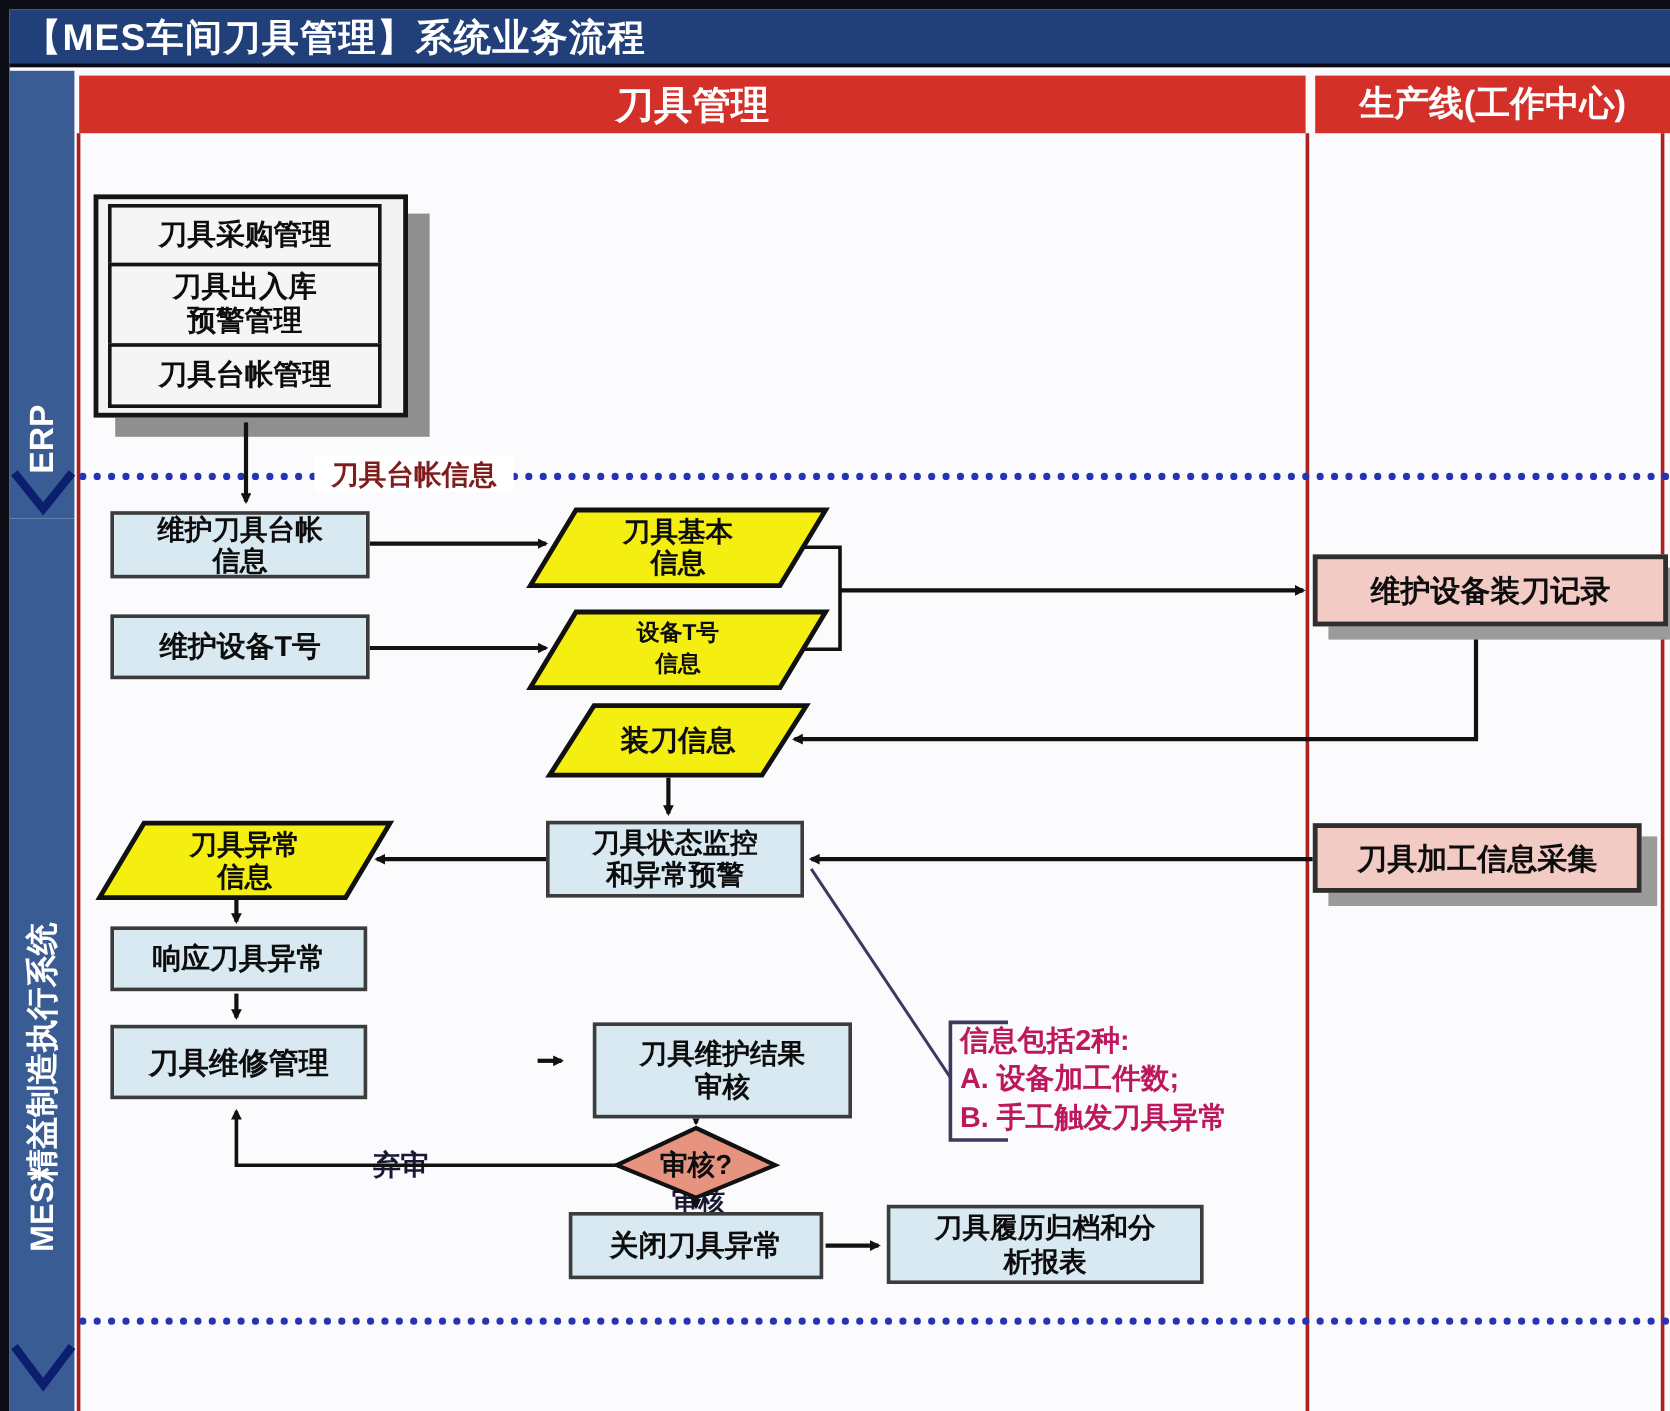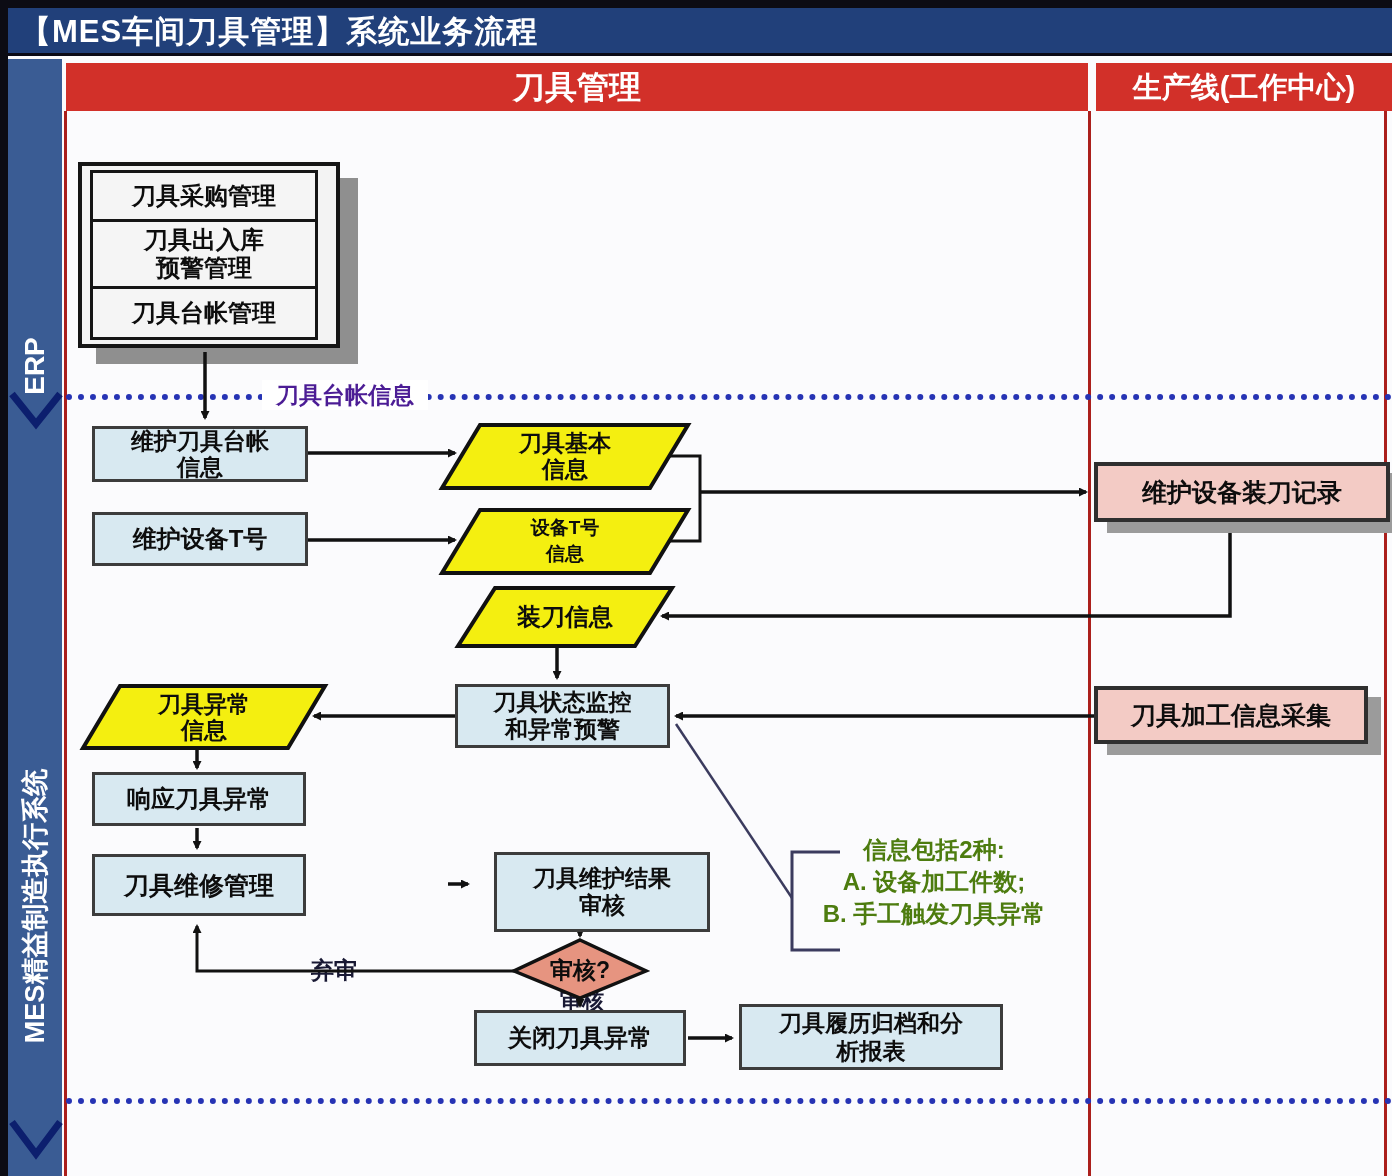--- a/index.html
+++ b/index.html
@@ -50,25 +50,25 @@
   }
   .pink{background:#f3cbc5;border:4px solid #2f2f2f;box-shadow:13px 11px 0 0 #9b9b9b;}
   .shape-text{
     position:absolute;display:flex;align-items:center;justify-content:center;text-align:center;
     font-weight:800;color:#0d0d0d;white-space:pre-line;z-index:4;pointer-events:none;
   }
   .flabel{
     position:absolute;display:flex;align-items:center;justify-content:center;text-align:center;
     font-weight:700;color:#181833;white-space:pre-line;z-index:2;
   }
-  .green-label{color:#4c1d95;background:#ffffff;z-index:2;font-weight:800;}
+  .green-label{color:#7f1d1d;background:#ffffff;z-index:2;font-weight:800;}
   .note{
-    position:absolute;left:800px;top:834px;width:268px;height:100px;
-    color:#4d7c0f;font-size:24px;font-weight:800;line-height:32px;white-space:pre-line;z-index:4;
-    text-align:center;
+    position:absolute;left:800px;top:852px;width:268px;height:100px;
+    color:#be185d;font-size:24px;font-weight:800;line-height:32px;white-space:pre-line;z-index:4;
+    text-align:left;
   }
   svg.layer{position:absolute;left:0;top:0;z-index:3;}
 </style>
 </head>
 <body>
 
 <div class="canvas">
 
   <div class="frame-top"></div>
   <div class="frame-left"></div>

